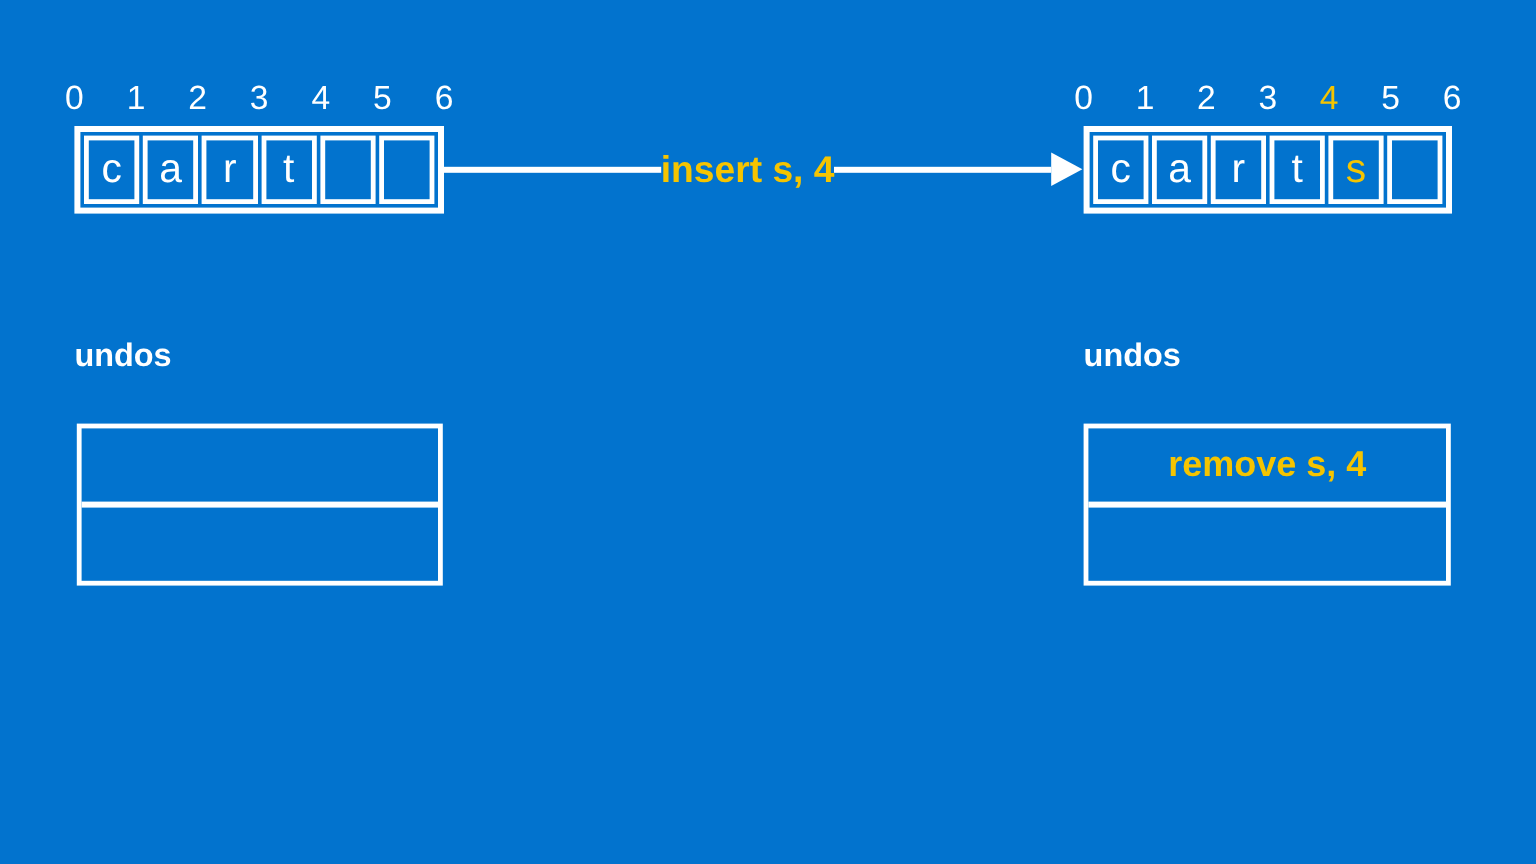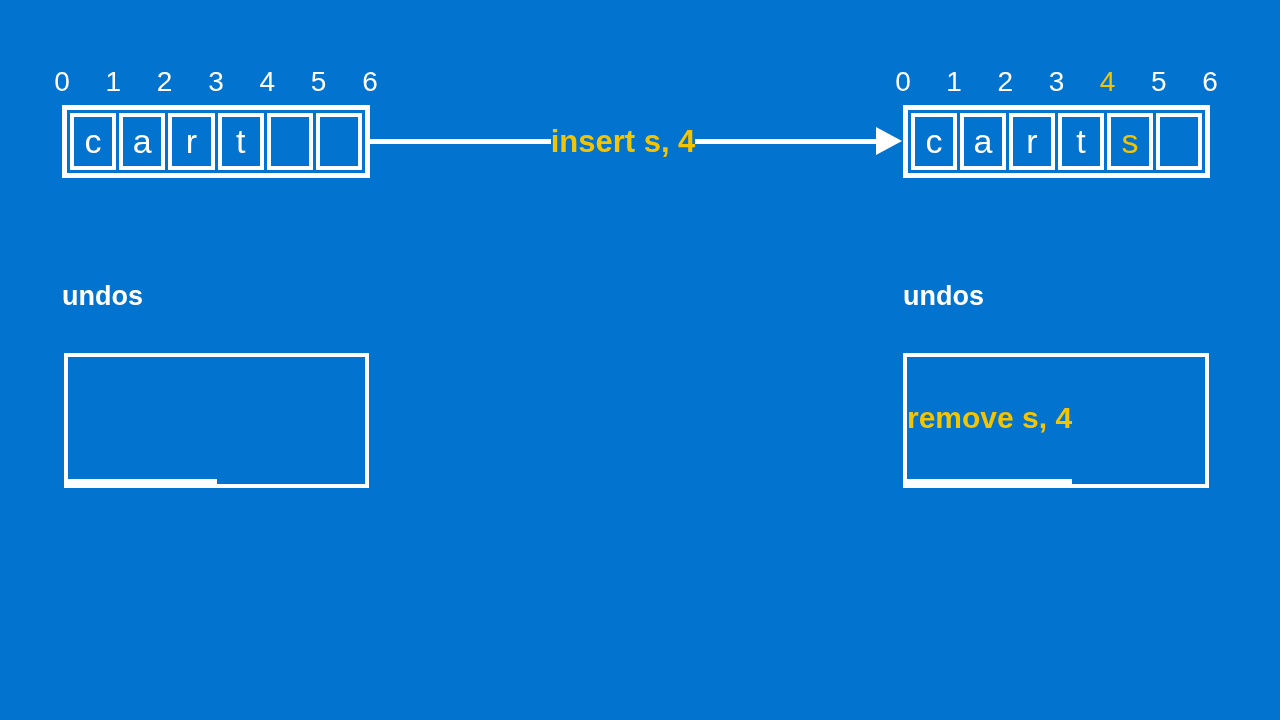--- a/index.html
+++ b/index.html
@@ -101,21 +101,21 @@
   .undo-title.left  { left: 62px;  width: 308px; }
   .undo-title.right { left: 903px; width: 307px; }
 
   .undo-box {
     position: absolute;
     top: 353px;
     height: 135px;
     box-sizing: border-box;
     border: 4px solid var(--foreground, #fff);
     display: flex;
-    flex-direction: row;
+    flex-direction: column;
   }
   .undo-box.left  { left: 64px;  width: 305px; }
   .undo-box.right { left: 903px; width: 306px; }
   .undo-row {
     flex: 1;
     display: flex;
     align-items: center;
     justify-content: center;
     color: var(--accent, #F5C400);
     font-size: 30px;

